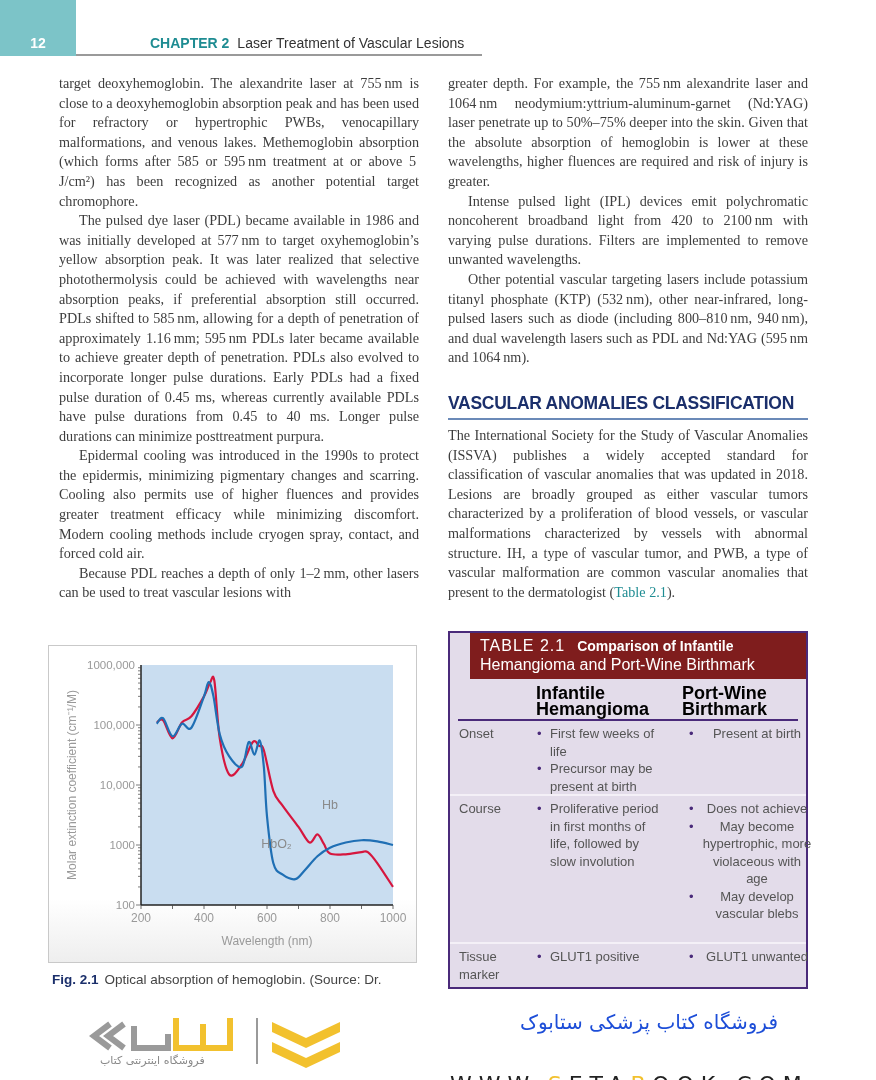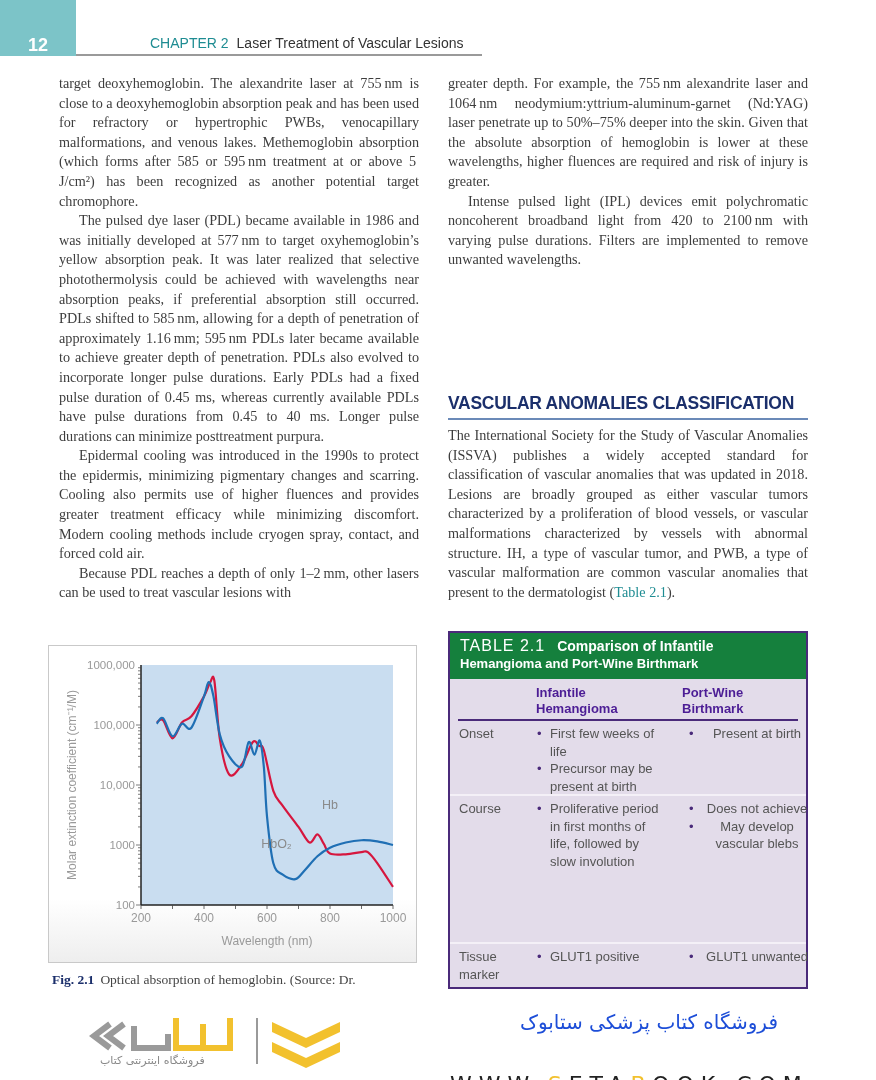--- a/index.html
+++ b/index.html
@@ -1,49 +1,49 @@
 <!DOCTYPE html>
 <html><head>
 <meta charset="utf-8">
 <style>
   * { box-sizing: border-box; margin: 0; padding: 0; }
   html, body { width: 876px; height: 1080px; background: #ffffff; overflow: hidden; }
   body { position: relative; font-family: "Liberation Serif", serif; color: #3a3a3a; }
 
   .header-tab { position: absolute; left: 0; top: 0; width: 76px; height: 56px; background: #7cc4c8; }
-  .page-num { position: absolute; left: 0; top: 35px; width: 76px; text-align: center; font-family: "Liberation Sans", sans-serif; font-size: 18px; font-weight: bold; color: #ffffff; }
+  .page-num { position: absolute; left: 0; top: 35px; width: 76px; text-align: center; font-family: "Liberation Sans", sans-serif; font-size: 14px; font-weight: bold; color: #ffffff; }
   .running-head { position: absolute; left: 150px; top: 35px; font-family: "Liberation Sans", sans-serif; font-size: 14px; color: #333; white-space: nowrap; }
-  .running-head .chap { color: #1e8c92; font-weight: normal; margin-right: 8px; }
+  .running-head .chap { color: #1e8c92; font-weight: bold; margin-right: 8px; }
   .header-rule { position: absolute; left: 76px; top: 54px; width: 406px; height: 2px; background: #9a9a9a; }
 
   .col { position: absolute; font-size: 14.2px; line-height: 19.6px; text-align: justify; color: #3d3d3d; }
   .col p { margin: 0; }
   .col p.indent { text-indent: 20px; }
   .col-left { left: 59px; top: 74px; width: 360px; }
   .col-right { left: 448px; top: 74px; width: 360px; }
 
   .section-heading { position: absolute; left: 448px; top: 392px; width: 360px; font-family: "Liberation Sans", sans-serif; font-weight: bold; font-size: 19px; color: #1b2f6b; letter-spacing: -0.3px; white-space: nowrap; transform: scaleX(0.92); transform-origin: left; }
   .section-rule { position: absolute; left: 448px; top: 418px; width: 360px; height: 2px; background: #6b8ab8; }
   .section-body { position: absolute; left: 448px; top: 426px; width: 360px; font-size: 14.2px; line-height: 19.6px; text-align: justify; color: #3d3d3d; }
   .xref { color: #1e8c92; }
 
   
   .figure-box { position: absolute; left: 48px; top: 645px; width: 369px; height: 318px; border: 1px solid #c9c9c9; background: linear-gradient(#ffffff 80%, #eeeeee); }
   .chart-svg { position: absolute; left: 48px; top: 645px; }
-  .fig-caption { position: absolute; left: 52px; top: 972px; font-family: Liberation Serif, serif; font-size: 13.5px; color: #444; white-space: nowrap; }
+  .fig-caption { position: absolute; left: 52px; top: 972px; font-family: Liberation Sans, sans-serif; font-size: 13.5px; color: #444; white-space: nowrap; }
   .fig-caption .figlabel { color: #1b2f6b; font-weight: bold; margin-right: 6px; }
 
   
   .table-box { position: absolute; left: 448px; top: 631px; width: 360px; height: 358px; border: 2px solid #4a2a7a; background: #e3dcea; font-family: "Liberation Sans", sans-serif; }
-  .table-title { background: #15803d; color: #fff; padding: 4px 8px 5px 10px; height: 46px; }
+  .table-title { background: #7f1d1d; color: #fff; padding: 4px 8px 5px 10px; height: 46px; margin-left: 20px; }
   .table-title .tnum { font-size: 16px; letter-spacing: 1px; margin-right: 12px; font-weight: normal; }
   .table-title .ttext { font-size: 14px; font-weight: bold; }
-  .table-title .line2 { font-size: 13px; font-weight: bold; display: block; margin-top: 1px; }
+  .table-title .line2 { font-size: 16px; font-weight: normal; display: block; margin-top: 1px; }
   .thead { position: relative; height: 42px; border-bottom: 2px solid #4a2a7a; margin: 0 8px 0 8px; }
-  .thead .h { position: absolute; top: 6px; font-size: 13px; font-weight: bold; color: #4c1d95; line-height: 16px; }
+  .thead .h { position: absolute; top: 6px; font-size: 18px; font-weight: bold; color: #000000; line-height: 16px; }
   .trow { position: relative; border-bottom: 2px solid #f4f0f7; }
   .trow .label { position: absolute; left: 9px; top: 4px; font-size: 13px; color: #555; line-height: 17.5px; }
   .trow ul { position: absolute; list-style: none; font-size: 13px; color: #555; line-height: 17.5px; }
   .trow li { position: relative; padding-left: 14px; }
   .trow li::before { content: "•"; position: absolute; left: 1px; color: #4a2a7a; }
   .c1 { left: 86px; top: 4px; width: 130px; }
   .c2 { left: 238px; top: 4px; width: 124px; text-align: center; }
 
   
   .logo-wrap { position: absolute; left: 80px; top: 1012px; width: 280px; height: 62px; }
@@ -64,20 +64,21 @@
 <div class="col col-left">
   <p>target deoxyhemoglobin. The alexandrite laser at 755 nm is close to a deoxyhemoglobin absorption peak and has been used for refractory or hypertrophic PWBs, venocapillary malformations, and venous lakes. Methemoglobin absorption (which forms after 585 or 595 nm treatment at or above 5 J/cm²) has been recognized as another potential target chromophore.</p>
   <p class="indent">The pulsed dye laser (PDL) became available in 1986 and was initially developed at 577 nm to target oxyhemoglobin’s yellow absorption peak. It was later realized that selective photothermolysis could be achieved with wavelengths near absorption peaks, if preferential absorption still occurred. PDLs shifted to 585 nm, allowing for a depth of penetration of approximately 1.16 mm; 595 nm PDLs later became available to achieve greater depth of penetration. PDLs also evolved to incorporate longer pulse durations. Early PDLs had a fixed pulse duration of 0.45 ms, whereas currently available PDLs have pulse durations from 0.45 to 40 ms. Longer pulse durations can minimize posttreatment purpura.</p>
   <p class="indent">Epidermal cooling was introduced in the 1990s to protect the epidermis, minimizing pigmentary changes and scarring. Cooling also permits use of higher fluences and provides greater treatment efficacy while minimizing discomfort. Modern cooling methods include cryogen spray, contact, and forced cold air.</p>
   <p class="indent">Because PDL reaches a depth of only 1–2 mm, other lasers can be used to treat vascular lesions with</p>
 </div>
 
 <div class="col col-right">
   <p>greater depth. For example, the 755 nm alexandrite laser and 1064 nm neodymium:yttrium-aluminum-garnet (Nd:YAG) laser penetrate up to 50%–75% deeper into the skin. Given that the absolute absorption of hemoglobin is lower at these wavelengths, higher fluences are required and risk of injury is greater.</p>
   <p class="indent">Intense pulsed light (IPL) devices emit polychromatic noncoherent broadband light from 420 to 2100 nm with varying pulse durations. Filters are implemented to remove unwanted wavelengths.</p>
+  <p class="indent">Other potential vascular targeting lasers include potassium titanyl phosphate (KTP) (532 nm), other near-infrared, long-pulsed lasers such as diode (including 800–810 nm, 940 nm), and dual wavelength lasers such as PDL and Nd:YAG (595 nm and 1064 nm).</p>
 </div>
 
 <div class="section-heading">VASCULAR ANOMALIES CLASSIFICATION</div>
 <div class="section-rule"></div>
 <div class="section-body">
   <span>The International Society for the Study of Vascular Anomalies (ISSVA) publishes a widely accepted standard for classification of vascular anomalies that was updated in 2018. Lesions are broadly grouped as either vascular tumors characterized by a proliferation of blood vessels, or vascular malformations characterized by vessels with abnormal structure. IH, a type of vascular tumor, and PWB, a type of vascular malformation are common vascular anomalies that present to the dermatologist (</span><span class="xref">Table 2.1</span><span>).</span>
 </div>
 
 <div class="figure-box"></div>
 <svg class="chart-svg" id="chart" width="369" height="318">
@@ -177,20 +178,21 @@
     </ul>
   </div>
 
   <div class="trow" style="height:148px;">
     <div class="label">Course</div>
     <ul class="c1">
       <li>Proliferative period in first months of life, followed by slow involution</li>
     </ul>
     <ul class="c2">
       <li>Does not achieve</li>
+      <li>May become hypertrophic, more violaceous with age</li>
       <li>May develop vascular blebs</li>
     </ul>
   </div>
 
   <div class="trow" style="height:40px; border-bottom:none;">
     <div class="label" style="width:70px;">Tissue marker</div>
     <ul class="c1">
       <li>GLUT1 positive</li>
     </ul>
     <ul class="c2">

